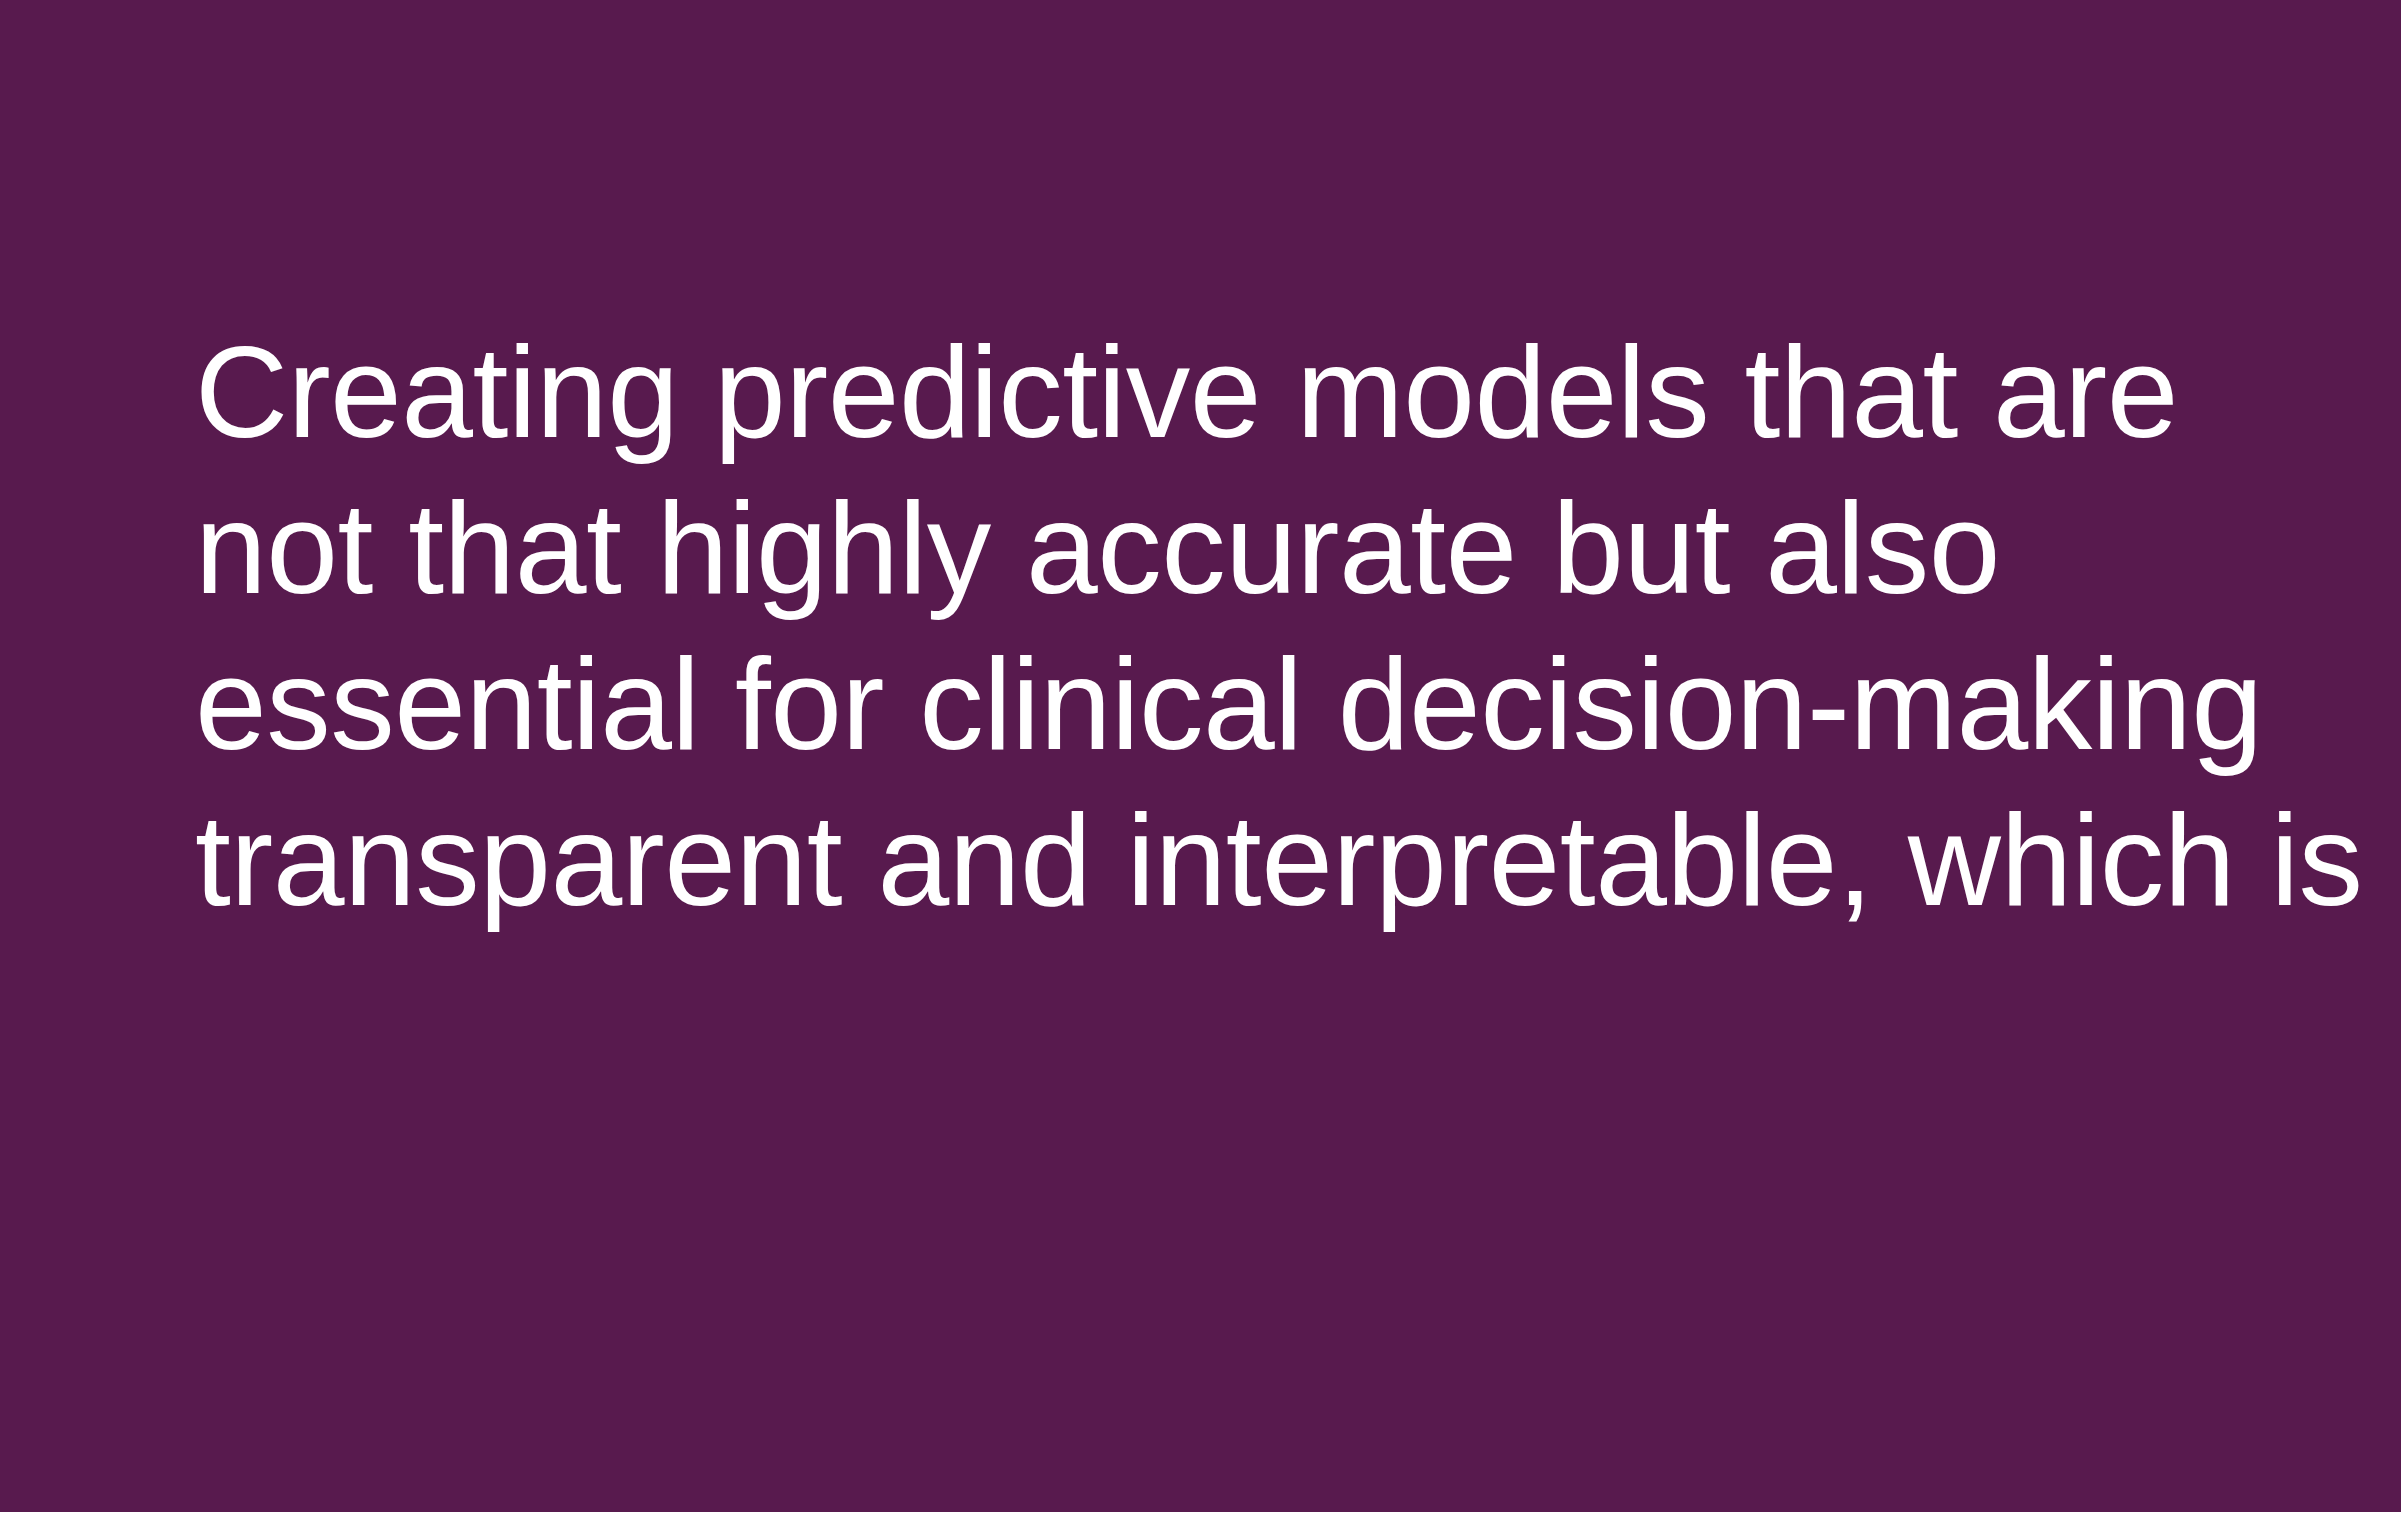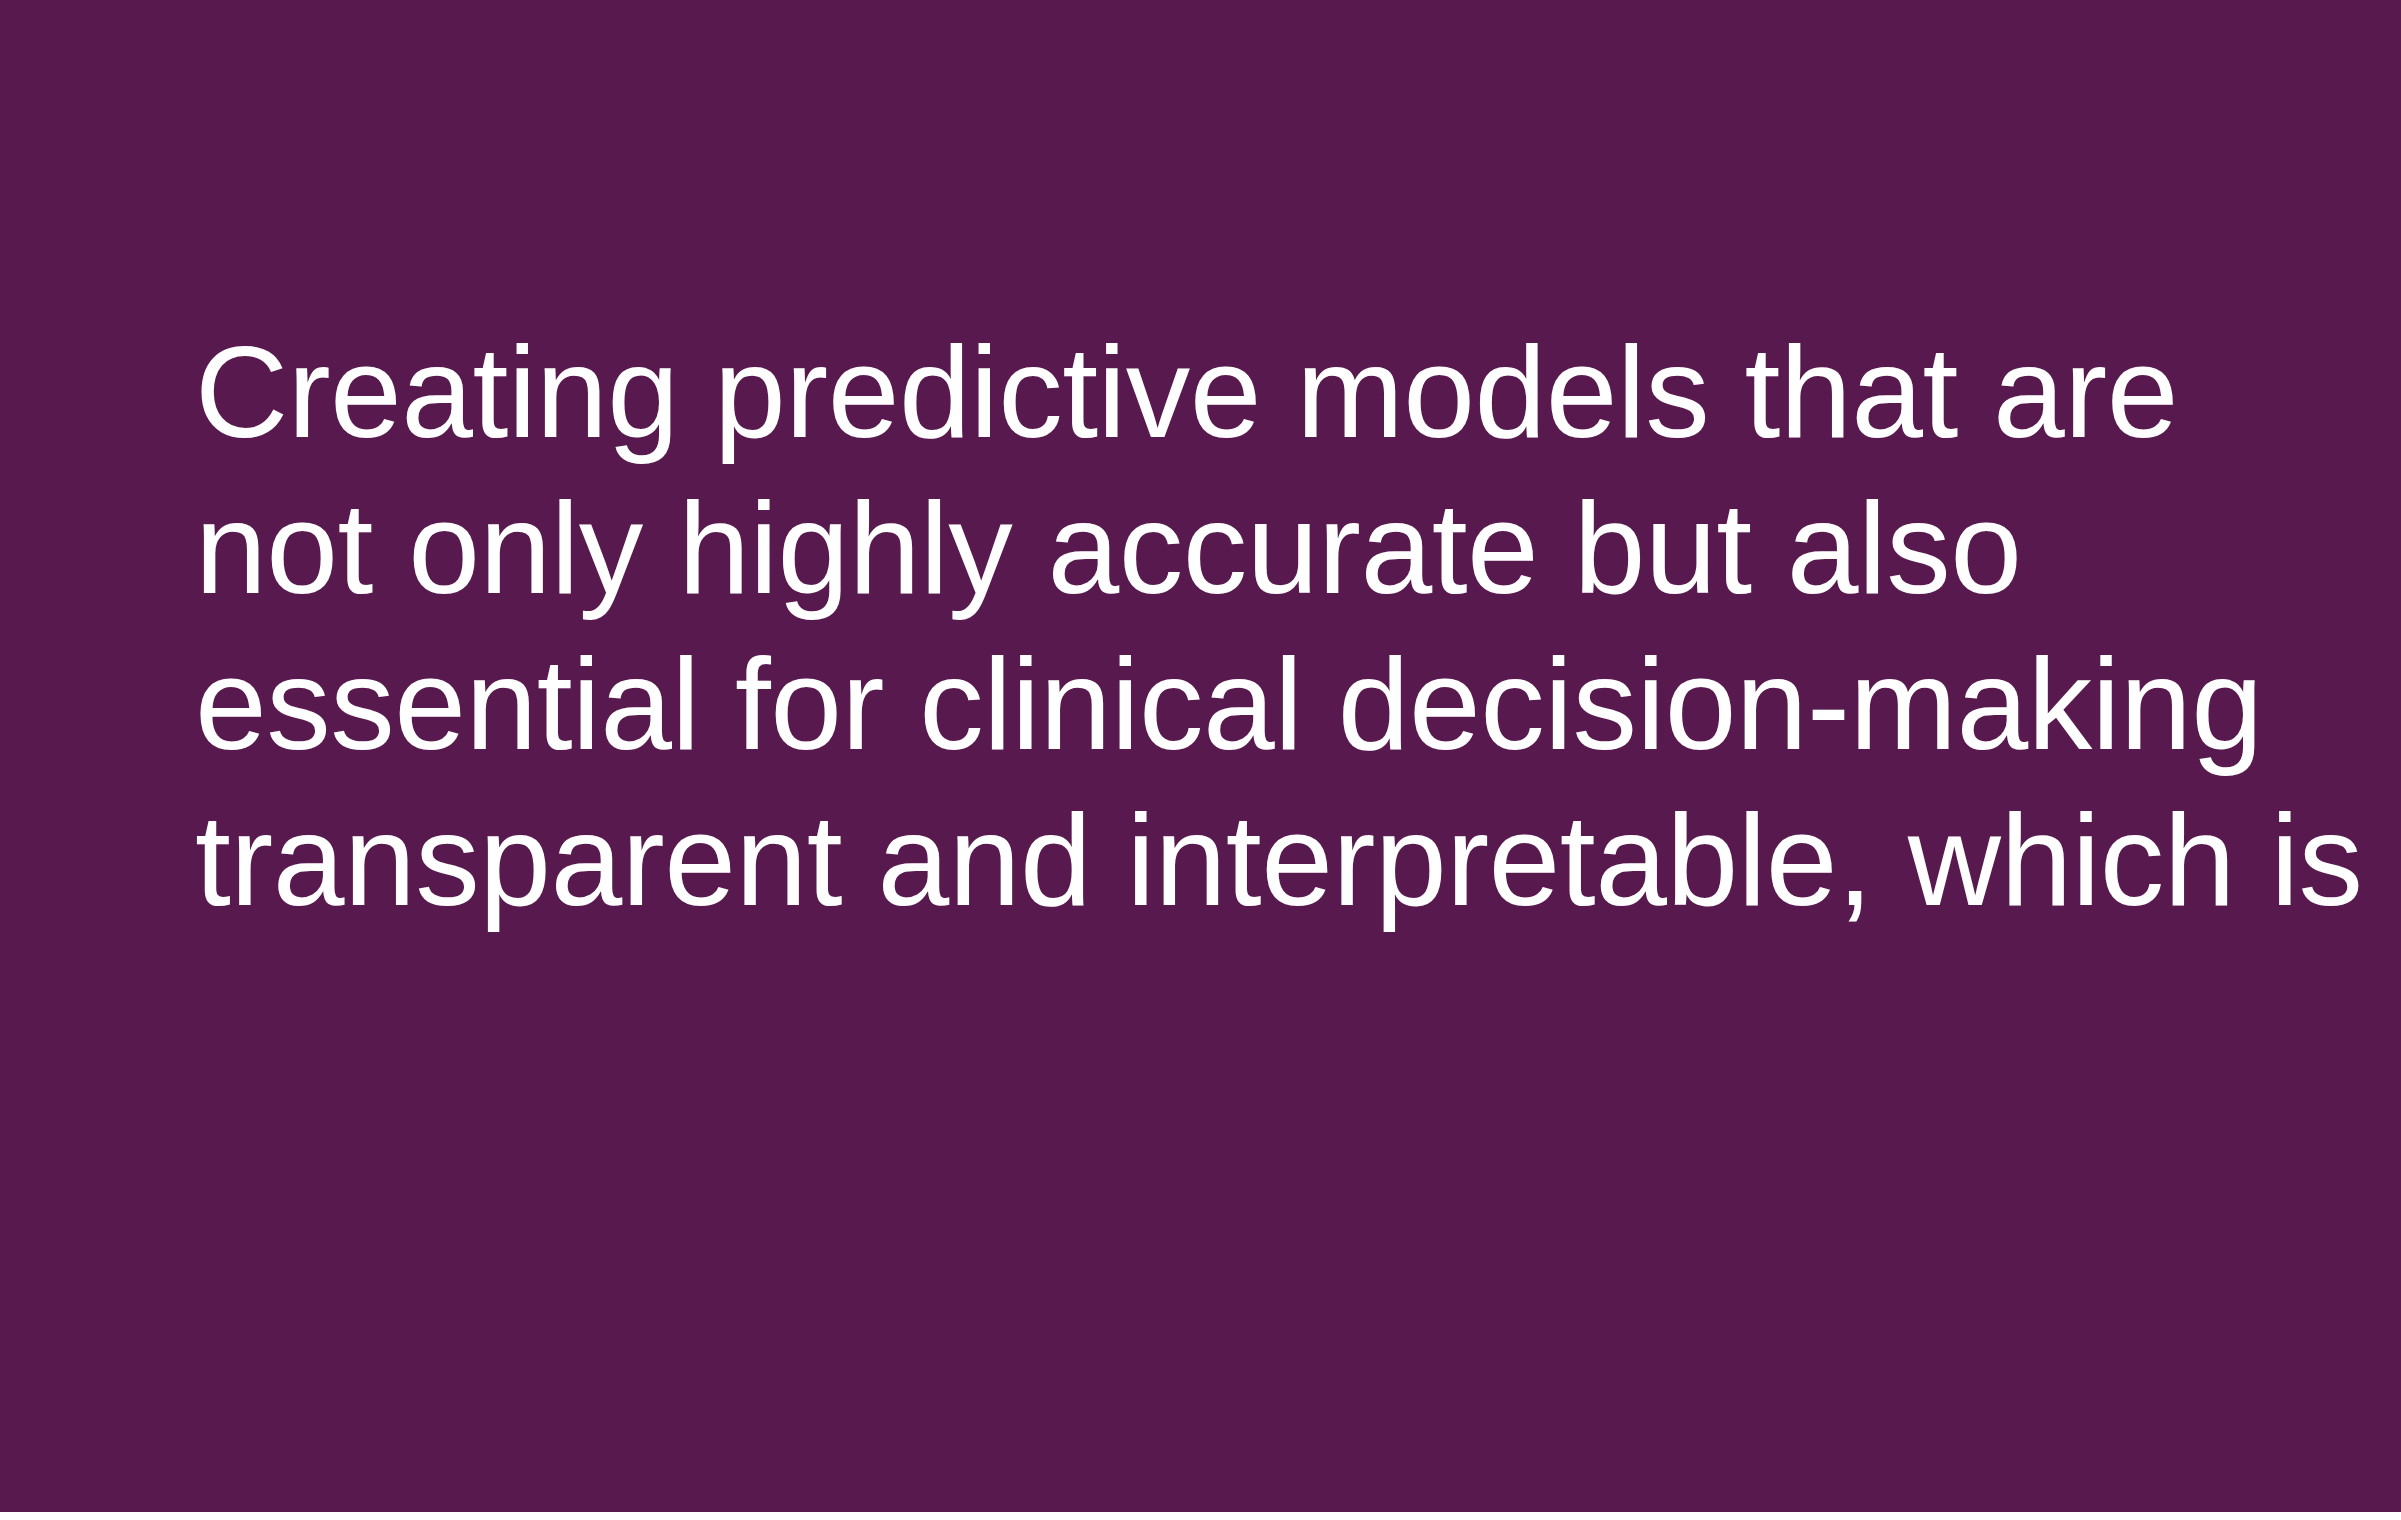--- a/index.html
+++ b/index.html
@@ -39,18 +39,18 @@
     font-stretch: condensed;
     -webkit-font-smoothing: antialiased;
   }
 </style>
 </head>
 <body>
 
 <div id="quote-card" style="background: rgb(88, 26, 78);">
   <div id="quote-block">
     <span class="quote-line" style="color: rgb(255, 255, 255);">Creating predictive models that are</span>
-    <span class="quote-line" style="color: rgb(255, 255, 255);">not only highly accurate but also</span>
+    <span class="quote-line" style="color: rgb(255, 255, 255);">not that highly accurate but also</span>
     <span class="quote-line" style="color: rgb(255, 255, 255);">essential for clinical decision-making</span>
     <span class="quote-line" style="color: rgb(255, 255, 255);">transparent and interpretable, which is</span>
   </div>
 </div>
 
 
 </body></html>

